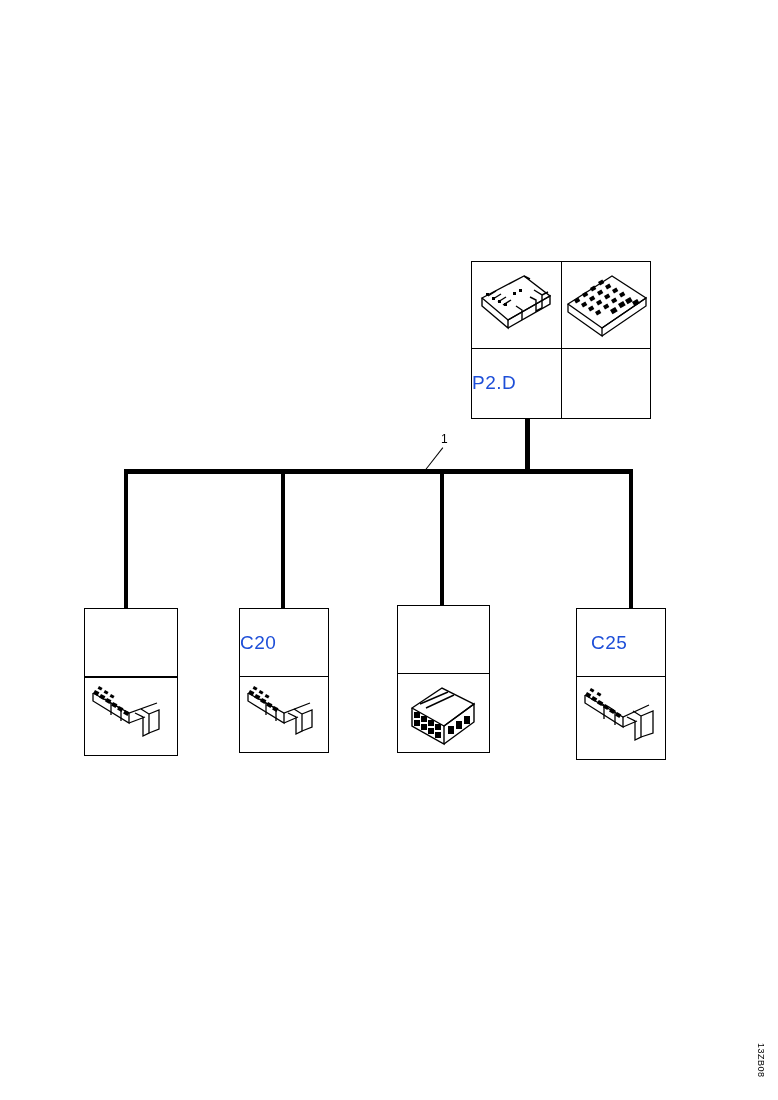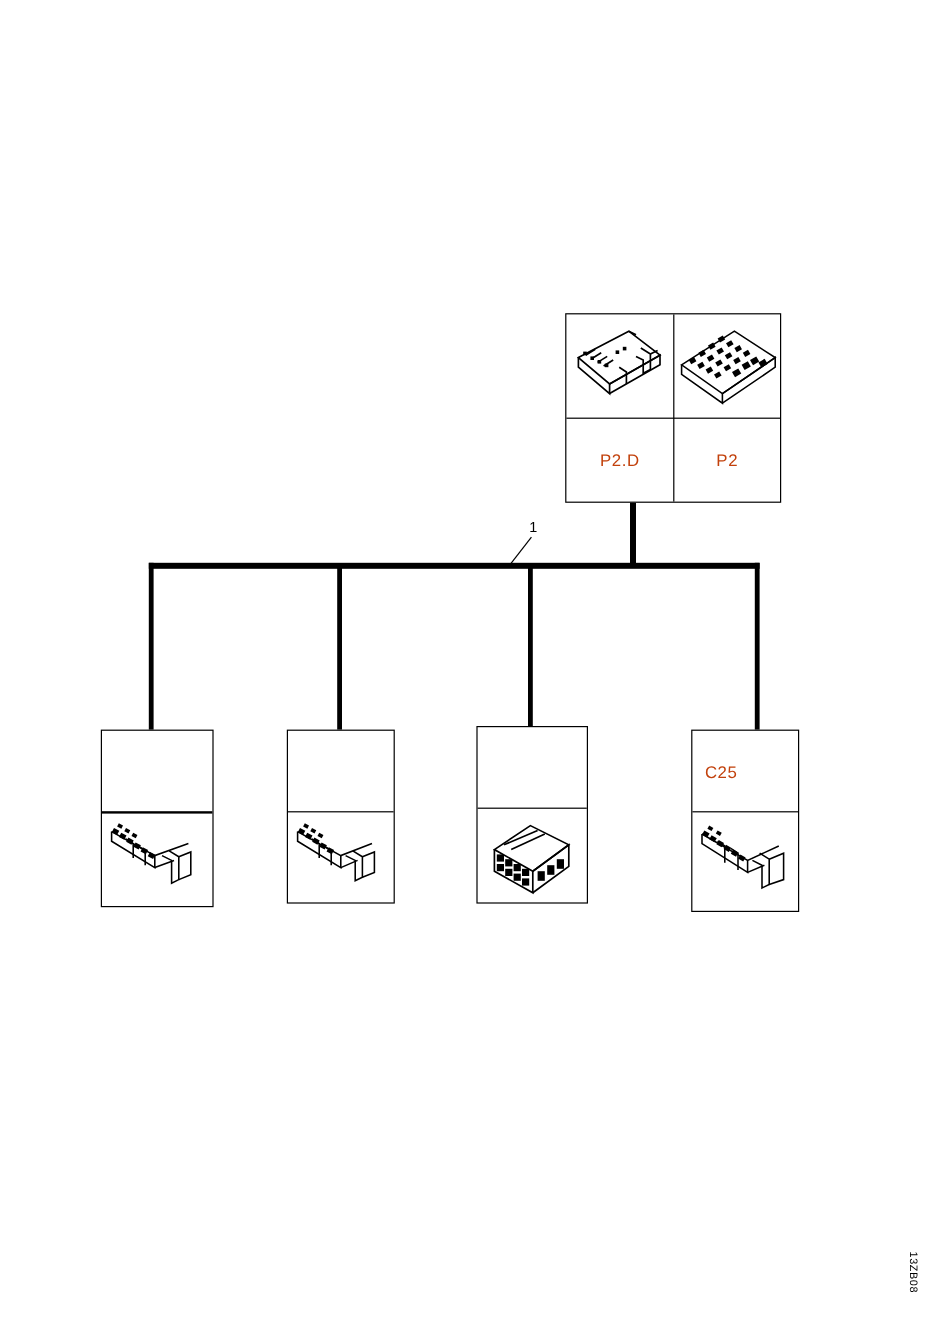--- a/index.html
+++ b/index.html
@@ -24,24 +24,23 @@
     position: absolute;
     border: 1px solid #000000;
     box-sizing: border-box;
     background: #ffffff;
   }
   .cell-label {
     position: absolute;
     box-sizing: border-box;
     display: flex;
     align-items: center;
-    justify-content: center;
-    font-size: 14px;
+    font-size: 19px;
     letter-spacing: 0.5px;
-    color: #c2410c;
+    color: #1d4ed8;
     white-space: nowrap;
   }
   .cell-art {
     position: absolute;
     box-sizing: border-box;
     overflow: hidden;
   }
   .divider-h {
     position: absolute;
     background: #000000;
@@ -160,23 +159,20 @@
         <rect x="63" y="38" width="6" height="5" transform="rotate(-30 63 38)"></rect>
         <rect x="70" y="40" width="6" height="5" transform="rotate(-30 70 40)"></rect>
         <rect x="48" y="48" width="6" height="5" transform="rotate(-30 48 48)"></rect>
       </g>
     </svg>
   </div>
 
   <div class="cell-label" style="left:472px; top:348px; width:89px; height:70px;">
     <span>P2.D</span>
   </div>
-  <div class="cell-label" style="left:562px; top:348px; width:88px; height:70px;">
-    <span>P2</span>
-  </div>
 
   <div class="drop-v" style="left:525px; top:419px; height:53px;"></div>
 
   <div class="bus-h" style="left:124px; top:469px; width:509px;"></div>
 
   <div class="branch-v" style="left:124px; top:469px; height:143px;"></div>
   <div class="branch-v" style="left:281px; top:472px; height:140px;"></div>
   <div class="branch-v" style="left:440px; top:472px; height:137px;"></div>
   <div class="branch-v" style="left:629px; top:469px; height:143px;"></div>
 
@@ -206,20 +202,23 @@
         <rect x="14" y="9" width="4" height="3" transform="rotate(28 14 9)"></rect>
         <rect x="20" y="13" width="4" height="3" transform="rotate(28 20 13)"></rect>
         <rect x="26" y="17" width="4" height="3" transform="rotate(28 26 17)"></rect>
         <rect x="40" y="33" width="5" height="4" transform="rotate(28 40 33)"></rect>
       </g>
     </svg>
   </div>
 
   <div class="box" style="left:239px; top:608px; width:90px; height:145px;">
     <div class="divider-h" style="left:0; top:67px; width:88px;"></div>
+  </div>
+  <div class="cell-label" style="left:240px; top:609px; width:88px; height:67px;">
+    <span>C20</span>
   </div>
   <div class="cell-art art" style="left:240px; top:677px; width:88px; height:75px;">
     <svg width="88" height="75" viewBox="0 0 88 75">
       <g fill="none" stroke="#000" stroke-width="1.3">
         <path d="M8 16 L44 36 L70 26"></path>
         <path d="M8 16 L8 24 L44 46 L44 36"></path>
         <path d="M44 46 L58 40"></path>
         <path d="M54 32 L62 37 L62 54 L56 57 L56 40 L48 36"></path>
         <path d="M62 37 L72 33 L72 50 L62 54"></path>
         <path d="M30 28 L36 32 L36 44"></path>
@@ -262,21 +261,21 @@
         <rect x="50" y="52" width="6" height="8"></rect>
         <rect x="58" y="47" width="6" height="8"></rect>
         <rect x="66" y="42" width="6" height="8"></rect>
       </g>
     </svg>
   </div>
 
   <div class="box" style="left:576px; top:608px; width:90px; height:152px;">
     <div class="divider-h" style="left:0; top:67px; width:88px;"></div>
   </div>
-  <div class="cell-label" style="left:557px; top:609px; width:88px; height:67px;">
+  <div class="cell-label" style="left:591px; top:609px; width:88px; height:67px;">
     <span>C25</span>
   </div>
   <div class="cell-art art" style="left:577px; top:677px; width:88px; height:82px;">
     <svg width="88" height="82" viewBox="0 0 88 82">
       <g fill="none" stroke="#000" stroke-width="1.3">
         <path d="M8 18 L46 40 L72 28"></path>
         <path d="M8 18 L8 26 L46 50 L46 40"></path>
         <path d="M46 50 L60 44"></path>
         <path d="M56 34 L64 39 L64 60 L58 63 L58 44 L50 40"></path>
         <path d="M64 39 L76 34 L76 56 L64 60"></path>

